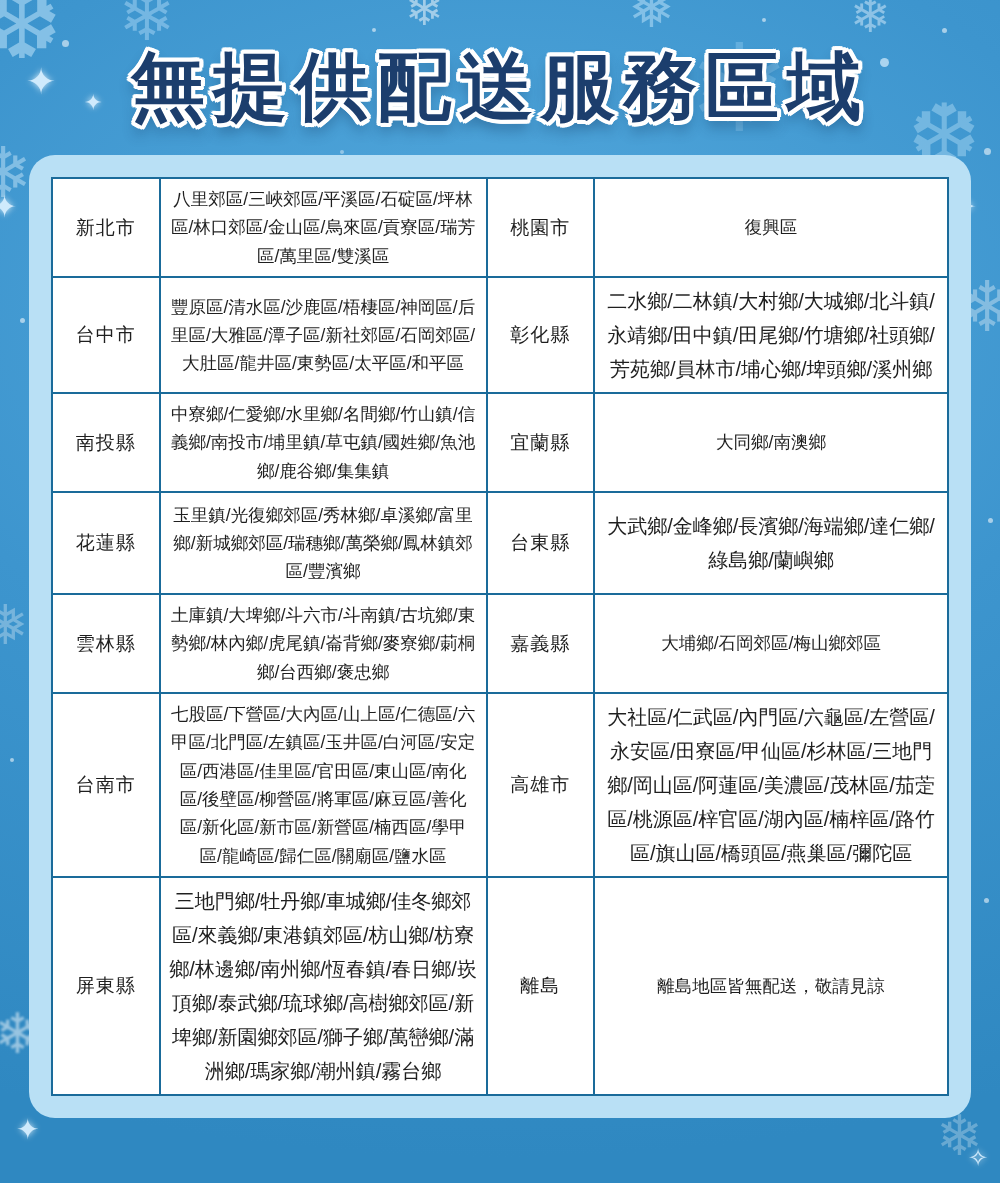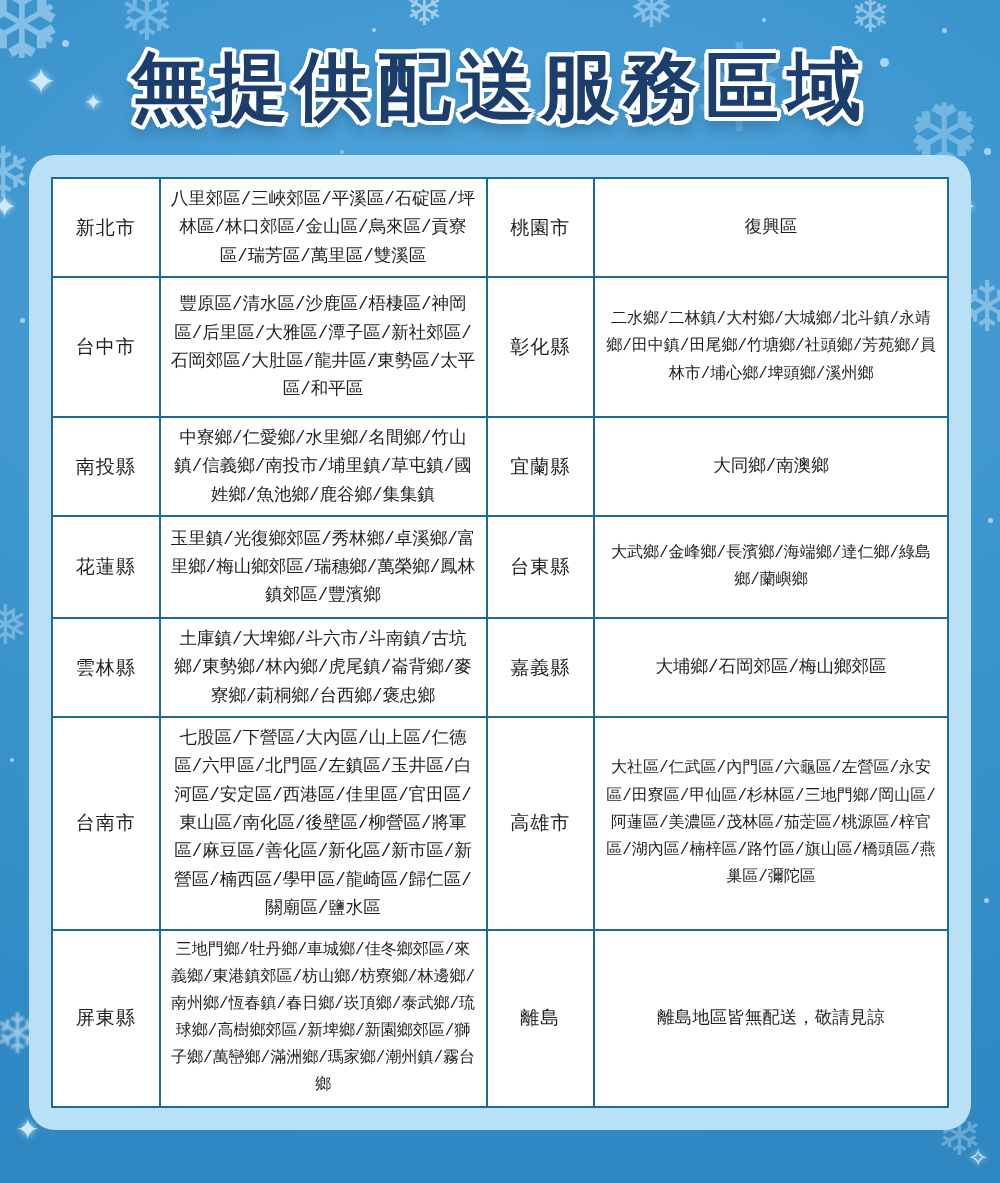--- a/index.html
+++ b/index.html
@@ -89,28 +89,27 @@
     table-layout:fixed;
     background:#ffffff;
   }
   table.zones td{
     border:2px solid #1a6b9a;
     text-align:center;
     vertical-align:middle;
     color:#1f1f1f;
     padding:6px 8px;
     box-sizing:border-box;
-    font-family:Liberation Mono, monospace;
   }
   td.region{font-size:19px;letter-spacing:1px;}
   td.districts{font-size:17.5px;line-height:1.62;}
-  td.dense{font-size:16px;line-height:1.7;}
+  td.dense{font-size:20px;line-height:1.7;}
   tr.r1 td{height:93px;}
   tr.r2 td{height:56px;}
-  tr.r3 td{height:140px;border-radius:23px;}
+  tr.r3 td{height:101px;border-radius:23px;}
   tr.r4 td{height:76px;}
   tr.r5 td{height:102px;}
   tr.r6 td{height:98px;}
   tr.r7 td{height:178px;}
   tr.r8 td{height:158px;}
 </style>
 </head>
 <body>
 
 <div class="page">
@@ -176,21 +175,21 @@
           <td class="districts dense">二水鄉/二林鎮/大村鄉/大城鄉/北斗鎮/永靖鄉/田中鎮/田尾鄉/竹塘鄉/社頭鄉/芳苑鄉/員林市/埔心鄉/埤頭鄉/溪州鄉</td>
         </tr>
         <tr class="r4">
           <td class="region">南投縣</td>
           <td class="districts">中寮鄉/仁愛鄉/水里鄉/名間鄉/竹山鎮/信義鄉/南投市/埔里鎮/草屯鎮/國姓鄉/魚池鄉/鹿谷鄉/集集鎮</td>
           <td class="region">宜蘭縣</td>
           <td class="districts">大同鄉/南澳鄉</td>
         </tr>
         <tr class="r5">
           <td class="region">花蓮縣</td>
-          <td class="districts">玉里鎮/光復鄉郊區/秀林鄉/卓溪鄉/富里鄉/梅山鄉郊區/瑞穗鄉/萬榮鄉/鳳林鎮郊區/豐濱鄉</td>
+          <td class="districts">玉里鎮/光復鄉郊區/秀林鄉/卓溪鄉/富里鄉/新城鄉郊區/瑞穗鄉/萬榮鄉/鳳林鎮郊區/豐濱鄉</td>
           <td class="region">台東縣</td>
           <td class="districts dense">大武鄉/金峰鄉/長濱鄉/海端鄉/達仁鄉/綠島鄉/蘭嶼鄉</td>
         </tr>
         <tr class="r6">
           <td class="region">雲林縣</td>
           <td class="districts">土庫鎮/大埤鄉/斗六市/斗南鎮/古坑鄉/東勢鄉/林內鄉/虎尾鎮/崙背鄉/麥寮鄉/莿桐鄉/台西鄉/褒忠鄉</td>
           <td class="region">嘉義縣</td>
           <td class="districts">大埔鄉/石岡郊區/梅山鄉郊區</td>
         </tr>
         <tr class="r7">

